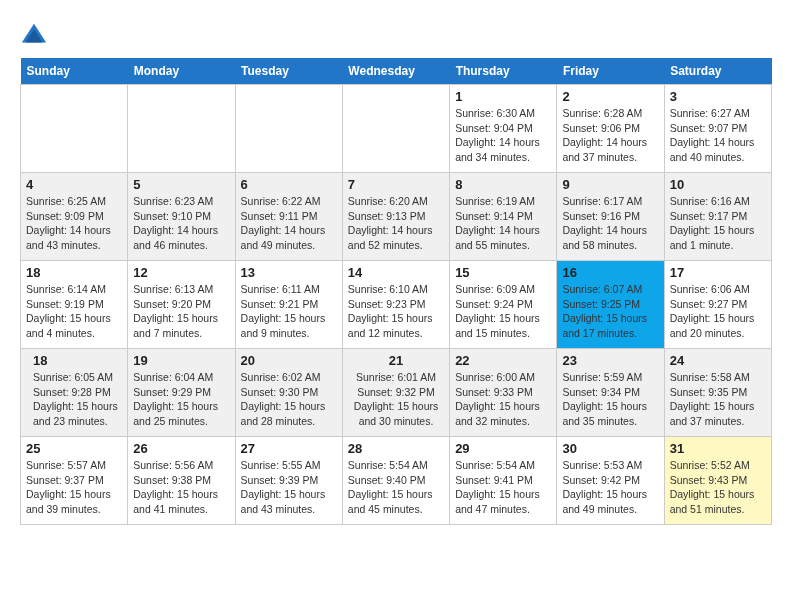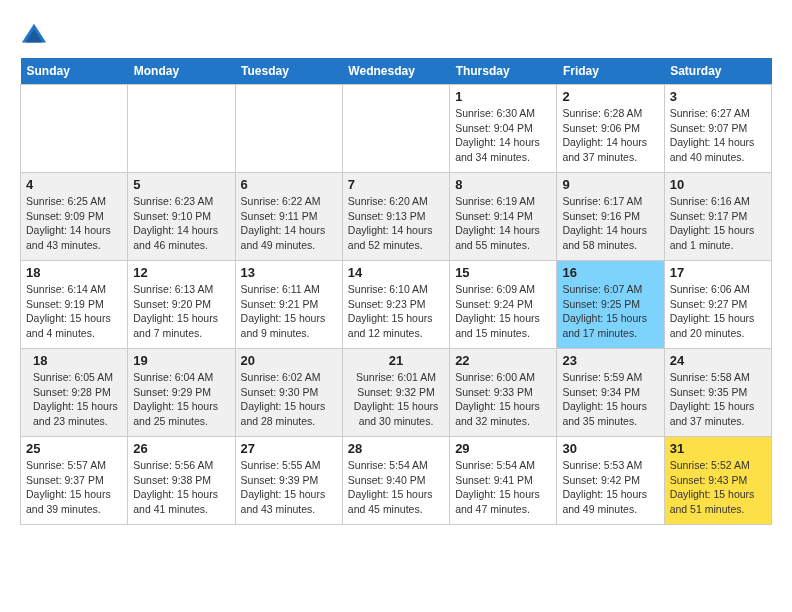--- a/index.html
+++ b/index.html
@@ -187,21 +187,21 @@
           <div class="day-info">Sunrise: 6:11 AM<br>Sunset: 9:21 PM<br>Daylight: 15 hours<br>and 9 minutes.</div>
         </td>
         <td style="background-color: rgb(255, 255, 255);">
           <div class="day-num">14</div>
           <div class="day-info">Sunrise: 6:10 AM<br>Sunset: 9:23 PM<br>Daylight: 15 hours<br>and 12 minutes.</div>
         </td>
         <td style="background-color: rgb(255, 255, 255);">
           <div class="day-num">15</div>
           <div class="day-info">Sunrise: 6:09 AM<br>Sunset: 9:24 PM<br>Daylight: 15 hours<br>and 15 minutes.</div>
         </td>
-        <td style="background-color: #7dd3fc;">
+        <td style="background-color: #0ea5e9;">
           <div class="day-num">16</div>
           <div class="day-info">Sunrise: 6:07 AM<br>Sunset: 9:25 PM<br>Daylight: 15 hours<br>and 17 minutes.</div>
         </td>
         <td style="background-color: rgb(255, 255, 255); border-radius: 25px;">
           <div class="day-num">17</div>
           <div class="day-info">Sunrise: 6:06 AM<br>Sunset: 9:27 PM<br>Daylight: 15 hours<br>and 20 minutes.</div>
         </td>
       </tr>
       <tr>
         <td style="background-color: rgb(240, 240, 240); padding-left: 12px;">
@@ -251,19 +251,19 @@
           <div class="day-info">Sunrise: 5:54 AM<br>Sunset: 9:40 PM<br>Daylight: 15 hours<br>and 45 minutes.</div>
         </td>
         <td style="background-color: rgb(255, 255, 255);">
           <div class="day-num">29</div>
           <div class="day-info">Sunrise: 5:54 AM<br>Sunset: 9:41 PM<br>Daylight: 15 hours<br>and 47 minutes.</div>
         </td>
         <td style="background-color: rgb(255, 255, 255);">
           <div class="day-num">30</div>
           <div class="day-info">Sunrise: 5:53 AM<br>Sunset: 9:42 PM<br>Daylight: 15 hours<br>and 49 minutes.</div>
         </td>
-        <td style="background-color: #fde047;">
+        <td style="background-color: #fef9c3;">
           <div class="day-num">31</div>
           <div class="day-info">Sunrise: 5:52 AM<br>Sunset: 9:43 PM<br>Daylight: 15 hours<br>and 51 minutes.</div>
         </td>
       </tr>
     </tbody>
 </table>
 
 </body></html>

